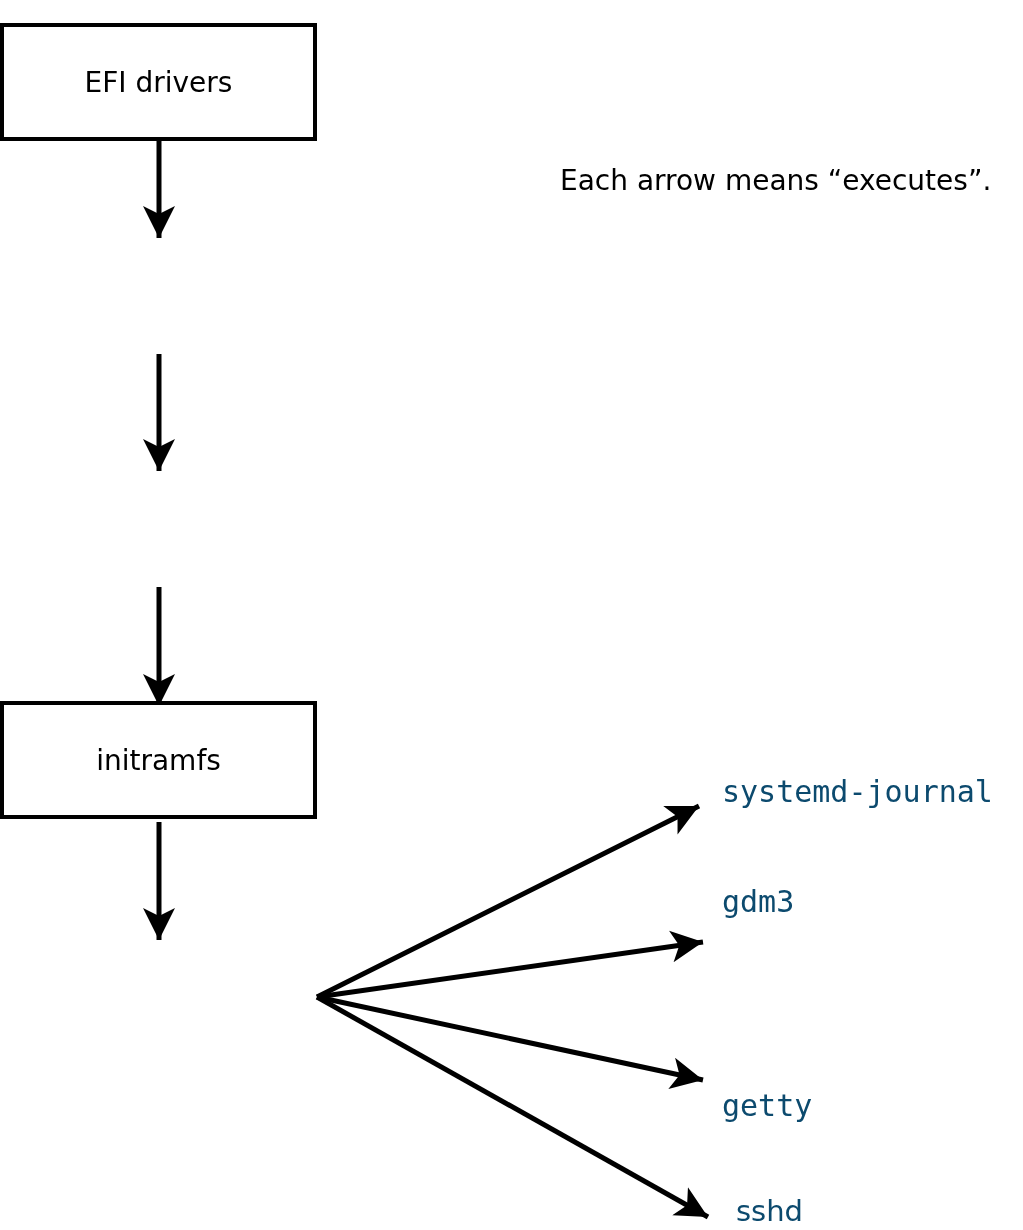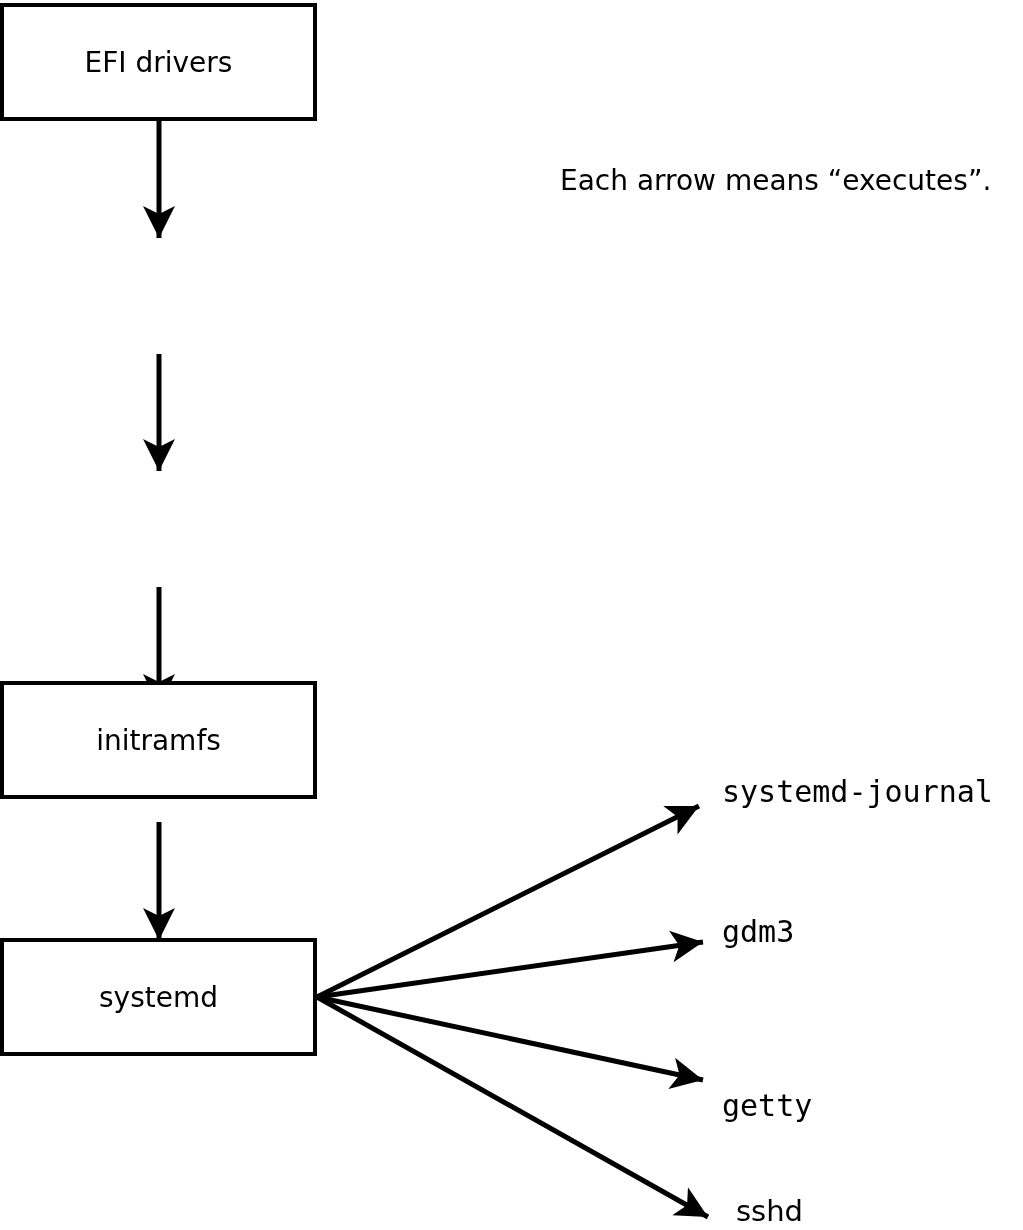--- a/index.html
+++ b/index.html
@@ -26,20 +26,21 @@
     position: absolute;
     left: 0;
     width: 317px;
     height: 118px;
     box-sizing: border-box;
     border: 4px solid #000000;
     background: #ffffff;
     display: flex;
     align-items: center;
     justify-content: center;
+    margin-top: 20px;
   }
   .flow-box .box-label {
     font-family: "DejaVu Sans", sans-serif;
     font-size: 28px;
     color: #000000;
     white-space: nowrap;
   }
   .note-text {
     position: absolute;
     left: 560px;
@@ -48,21 +49,21 @@
     font-family: "DejaVu Sans", sans-serif;
     font-size: 28px;
     color: #000000;
     white-space: nowrap;
   }
   .svc-label {
     position: absolute;
     transform: translateY(-50%);
     font-family: "DejaVu Sans Mono", monospace;
     font-size: 30px;
-    color: #000000;
+    color: #0c4a6e;
     white-space: nowrap;
   }
   .svc-label.sans {
     font-family: "DejaVu Sans", sans-serif;
     font-size: 29px;
   }
 </style>
 </head>
 <body>
 
@@ -85,24 +86,21 @@
     <line x1="317" y1="997" x2="703" y2="1080" stroke="#000000" stroke-width="5" marker-end="url(#ah)"></line>
     <line x1="317" y1="997" x2="708" y2="1217" stroke="#000000" stroke-width="5" marker-end="url(#ah)"></line>
   </svg>
 
   <div class="flow-box" style="top: 3px;">
     <span class="box-label">EFI drivers</span>
   </div>
   <div class="flow-box" style="top: 681px;">
     <span class="box-label">initramfs</span>
   </div>
-  <div class="flow-box" style="top: 938px;">
-    <span class="box-label">systemd</span>
-  </div>
 
   <div class="note-text">Each arrow means “executes”.</div>
 
   <div class="svc-label" style="left: 722px; top: 791px;">systemd-journal</div>
-  <div class="svc-label" style="left: 722px; top: 931px;">gdm3</div>
+  <div class="svc-label" style="left: 722px; top: 901px;">gdm3</div>
   <div class="svc-label" style="left: 722px; top: 1085px; margin-top: 20px;">getty</div>
   <div class="svc-label sans" style="left: 716px; top: 1211px; margin-left: 20px;">sshd</div>
 
 </div>
 
 </body></html>

